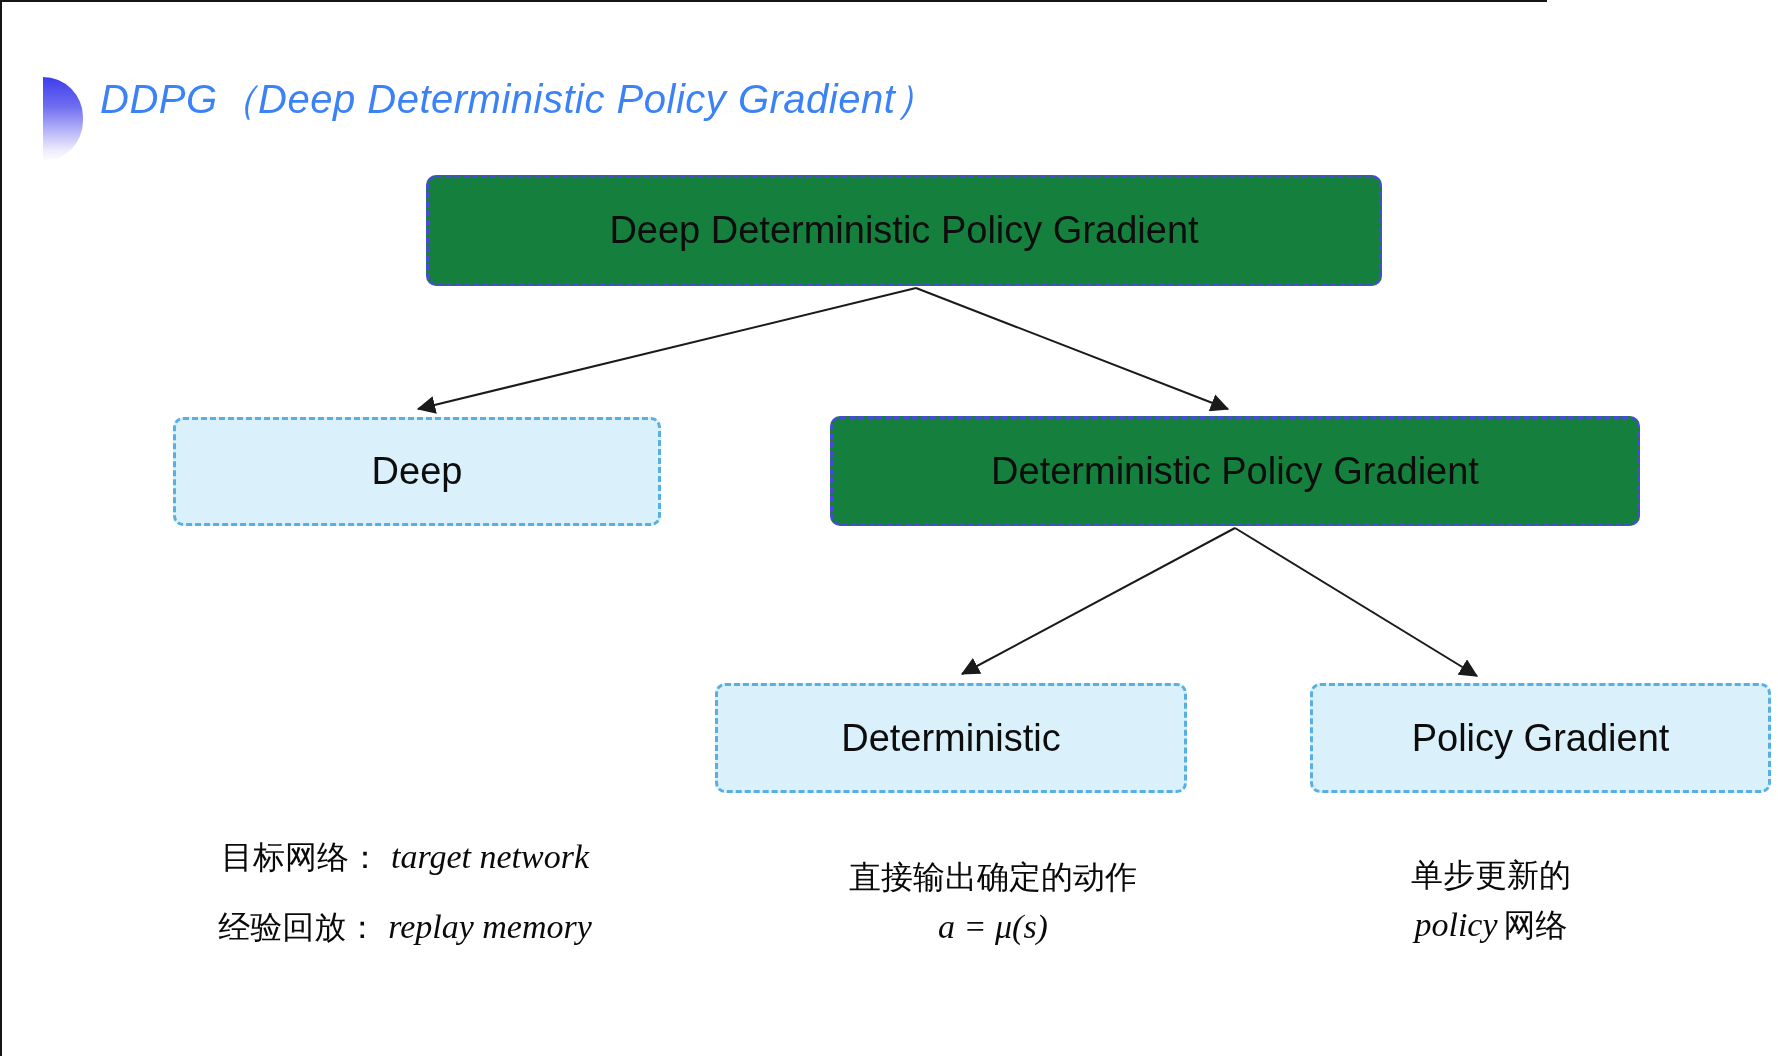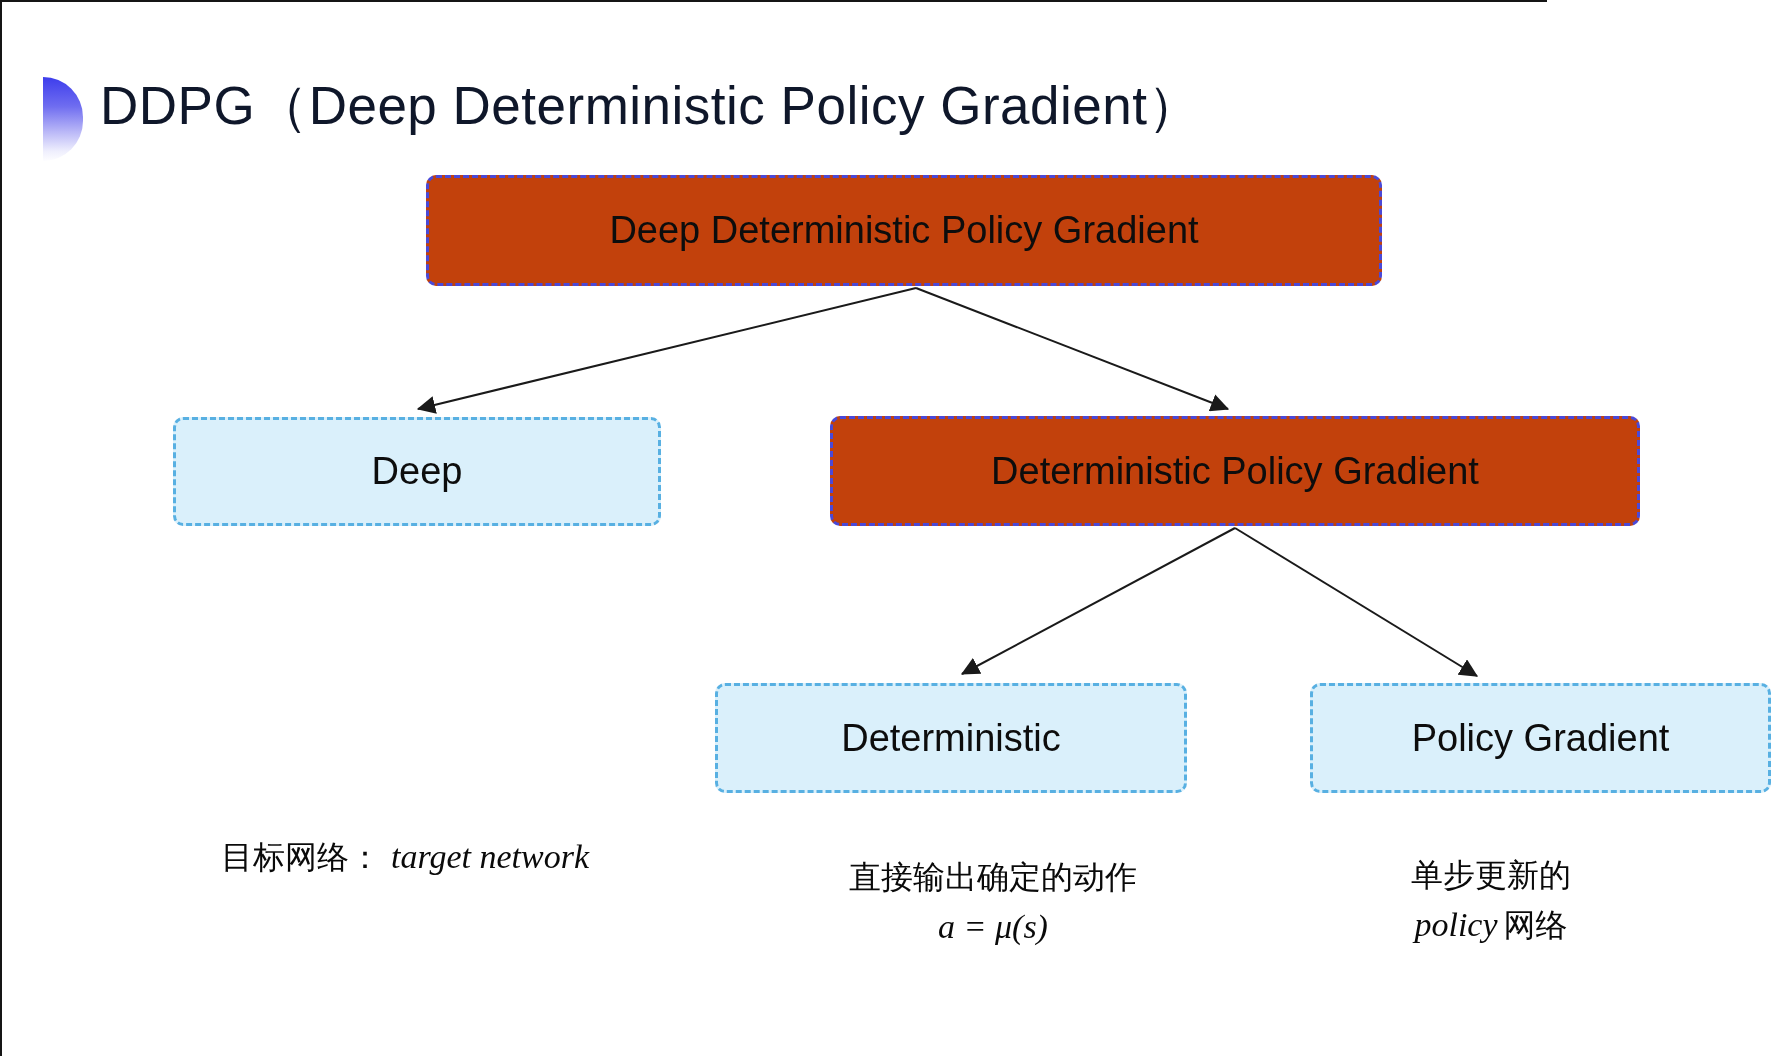--- a/index.html
+++ b/index.html
@@ -16,31 +16,31 @@
 
   
   .ball{
     position:absolute;left:43px;top:77px;width:40px;height:84px;
     border-radius:0 42px 42px 0;
     background:linear-gradient(180deg,#3d3dec 0%,#6f6df0 35%,#b9b7f7 65%,#eeeefd 88%,#fdfdff 100%);
   }
 
   .title{
     position:absolute;left:100px;top:76px;
-    font-size:53px;line-height:1.15;color:#0f172a;
-    white-space:nowrap;letter-spacing:0.5px;
+    font-size:40px;line-height:1.15;color:#3b82f6;
+    white-space:nowrap;letter-spacing:0.5px;font-style:italic;
   }
 
   .node{
     position:absolute;box-sizing:border-box;
     display:flex;align-items:center;justify-content:center;
     font-size:38px;color:#0d0d0d;
     border-radius:10px;white-space:nowrap;
   }
-  .node.purple{background:#c2410c;border:3px dashed #4a49d8;}
+  .node.purple{background:#15803d;border:3px dashed #4a49d8;}
   .node.cyan{background:#daf0fb;border:3px dashed #58b0e2;}
 
   .node-root{left:426px;top:175px;width:956px;height:111px;}
   .node-deep{left:173px;top:417px;width:488px;height:109px;}
   .node-dpg{left:830px;top:416px;width:810px;height:110px;}
   .node-det{left:715px;top:683px;width:472px;height:110px;}
   .node-pg{left:1262px;top:683px;width:461px;height:110px;margin-left:48px;}
 
   .arrows{position:absolute;left:0;top:0;width:1778px;height:1056px;}
   .arrows line{stroke:#1a1a1a;stroke-width:2;}
@@ -98,20 +98,23 @@
 </div>
 
 <div class="node cyan node-pg">
   <span>Policy Gradient</span>
 </div>
 
 <div class="note note-deep">
   <div class="row">
     <span class="cjk">目标网络：</span><span class="math gap-left">target network</span>
   </div>
+  <div class="row">
+    <span class="cjk">经验回放：</span><span class="math gap-left">replay memory</span>
+  </div>
 </div>
 
 <div class="note note-det">
   <div class="row">
     <span class="cjk">直接输出确定的动作</span>
   </div>
   <div class="row">
     <span class="math">a = μ(s)</span>
   </div>
 </div>

